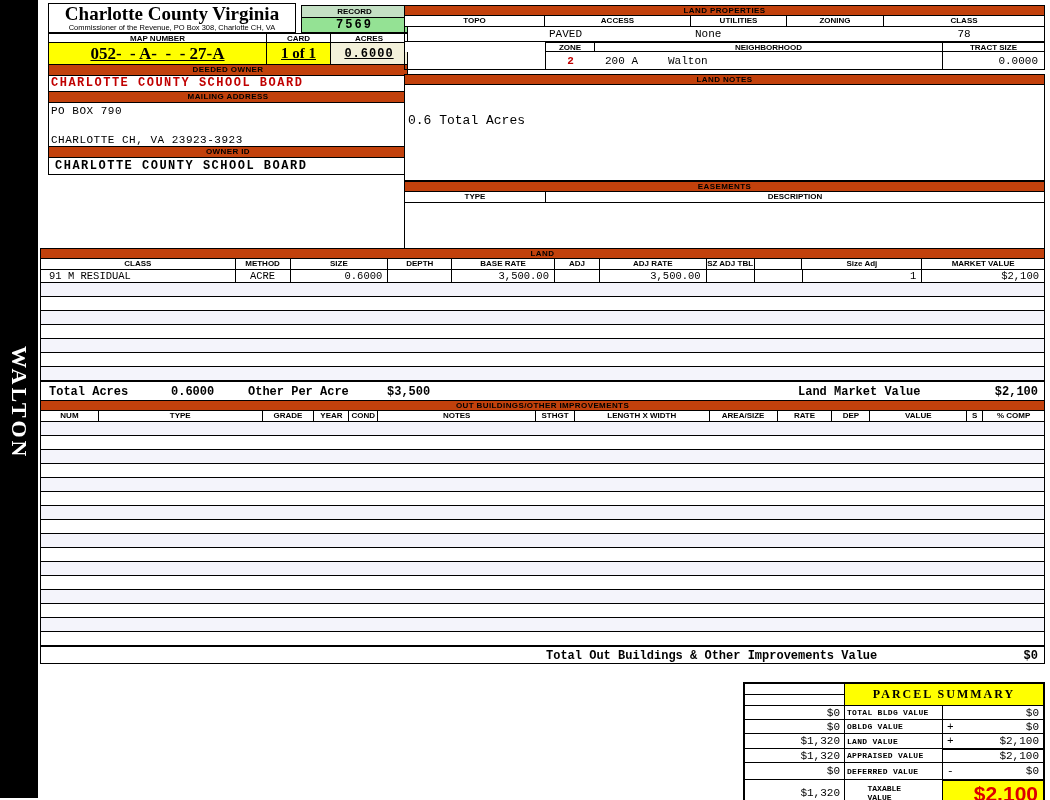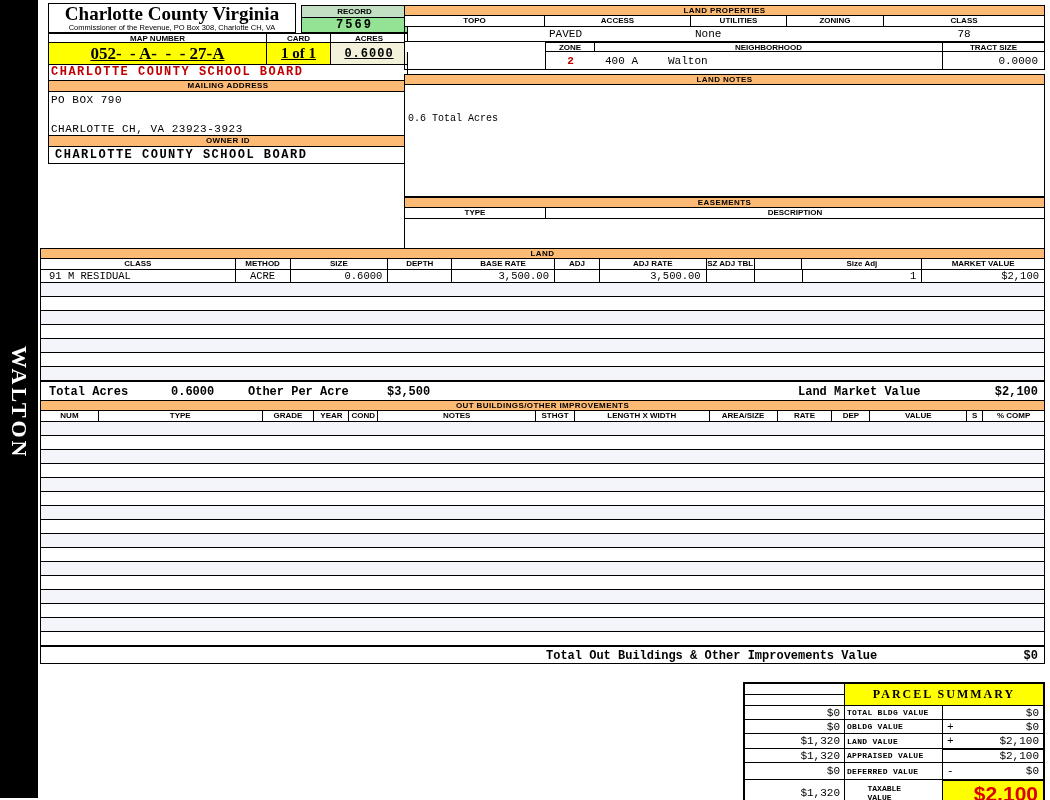--- a/index.html
+++ b/index.html
@@ -1,19 +1,19 @@
 <!DOCTYPE html>
 <html><head>
 <meta charset="utf-8">
 <style>
   html,body{margin:0;padding:0;background:#fff;}
   #page{position:relative;width:1050px;height:800px;background:#fff;overflow:hidden;
         font-family:"Liberation Mono","DejaVu Sans Mono",monospace;color:#000;}
   
-  .bar{background:#fdba74;border:1px solid #000;font:bold 8px "Liberation Sans",sans-serif;
+  .bar{background:#c2410c;border:1px solid #000;font:bold 8px "Liberation Sans",sans-serif;
        text-align:center;line-height:10px;height:11px;box-sizing:border-box;letter-spacing:.4px;overflow:hidden;}
   .hrow{display:flex;border:1px solid #000;border-top:none;box-sizing:border-box;background:#fff;}
   .hcell{font:bold 8px "Liberation Sans",sans-serif;text-align:center;line-height:9px;height:10px;
          border-right:1px solid #000;box-sizing:border-box;overflow:hidden;}
   .hcell:last-child{border-right:none;}
   .mono{font-family:"Liberation Mono","DejaVu Sans Mono",monospace;}
   .stripe{box-sizing:border-box;border-bottom:1px solid #000;height:14px;}
   .stripe.lav{background:#f4f4fb;}
   .stripe.wht{background:#fff;}
   
@@ -50,22 +50,22 @@
   #right-block{position:absolute;left:404px;top:5px;width:641px;}
   .lp-val1{display:flex;height:15px;border:1px solid #000;border-top:none;box-sizing:border-box;font-size:11px;}
   .lp-val1 div{box-sizing:border-box;display:flex;align-items:center;}
   .lp-sub{display:flex;height:10px;}
   .lp-sub .spacer{width:142px;box-sizing:border-box;border-left:1px solid #000;border-right:1px solid #000;background:#fff;}
   .lp-sub .hcell{border-top:1px solid #000;border-bottom:1px solid #000;}
   .lp-sub .hcell:last-child{border-right:1px solid #000;}
   .lp-val2{display:flex;height:18px;border-bottom:1px solid #000;box-sizing:border-box;font-size:11px;}
   .lp-val2 div{box-sizing:border-box;display:flex;align-items:center;}
   .lp-val2 .spacer{width:142px;border-left:1px solid #000;border-right:1px solid #000;}
-  #notes-body{box-sizing:border-box;border:1px solid #000;border-top:none;height:112px;background:#fff;
-      font-size:10px;padding:28px 0 0 3px;}
+  #notes-body{box-sizing:border-box;border:1px solid #000;border-top:none;height:96px;background:#fff;
+      font-size:13px;padding:28px 0 0 3px;}
   #ease-body{box-sizing:border-box;border:1px solid #000;border-top:none;height:52px;background:#fff;}
   
   #land-section{position:absolute;left:40px;top:248px;width:1005px;}
   #ob-section{position:absolute;left:40px;top:400px;width:1005px;}
   .datarow{display:flex;height:13px;border:1px solid #000;border-top:none;box-sizing:border-box;
            font-size:10.5px;background:#fff;}
   .dcell{box-sizing:border-box;border-right:1px solid #000;line-height:12px;overflow:hidden;white-space:pre;}
   .dcell:last-child{border-right:none;}
   .stripes{border-left:1px solid #000;border-right:1px solid #000;box-sizing:border-box;}
   .total-row{position:relative;height:20px;border:1px solid #000;box-sizing:border-box;background:#fff;
@@ -121,20 +121,21 @@
     <div class="hdr3">
       <div class="hcell" style="width:218px">MAP NUMBER</div>
       <div class="hcell" style="width:64px">CARD</div>
       <div class="hcell" style="width:78px">ACRES</div>
     </div>
     <div class="val3">
       <div id="map-number-value" class="vcell">052-  - A-  -  - 27-A</div>
       <div id="card-value" class="vcell">1 of 1</div>
       <div id="acres-value" class="vcell mono">0.6000</div>
     </div>
+    <div class="bar" style="border-top:none">DEEDED OWNER</div>
     <div id="deeded-owner-value" class="owner-val">CHARLOTTE COUNTY SCHOOL BOARD</div>
     <div class="bar" style="border-top:none">MAILING ADDRESS</div>
     <div id="mailing-box" class="owner-val">
       <div>PO BOX 790</div>
       <div class="addr2">CHARLOTTE CH, VA 23923-3923</div>
     </div>
     <div class="bar" style="border-top:none">OWNER ID</div>
     <div id="owner-id-value" class="owner-val">CHARLOTTE COUNTY SCHOOL BOARD</div>
   </div>
 
@@ -157,21 +158,21 @@
     <div class="lp-sub">
       <div class="spacer"></div>
       <div class="hcell" style="width:49px">ZONE</div>
       <div class="hcell" style="width:348px">NEIGHBORHOOD</div>
       <div class="hcell" style="width:102px">TRACT SIZE</div>
     </div>
     <div class="lp-val2">
       <div class="spacer"></div>
       <div style="width:49px;justify-content:center;color:#c00000;font-weight:bold">2</div>
       <div style="width:348px;border-right:1px solid #000">
-        <span style="margin-left:10px">400 A</span>
+        <span style="margin-left:10px">200 A</span>
         <span style="margin-left:30px">Walton</span>
       </div>
       <div style="width:102px;justify-content:flex-end;padding-right:6px;border-right:1px solid #000">0.0000</div>
     </div>
 
     <div class="bar" style="margin-top:4px">LAND NOTES</div>
     <div id="notes-body">
       <span>0.6 Total Acres</span>
     </div>
 

